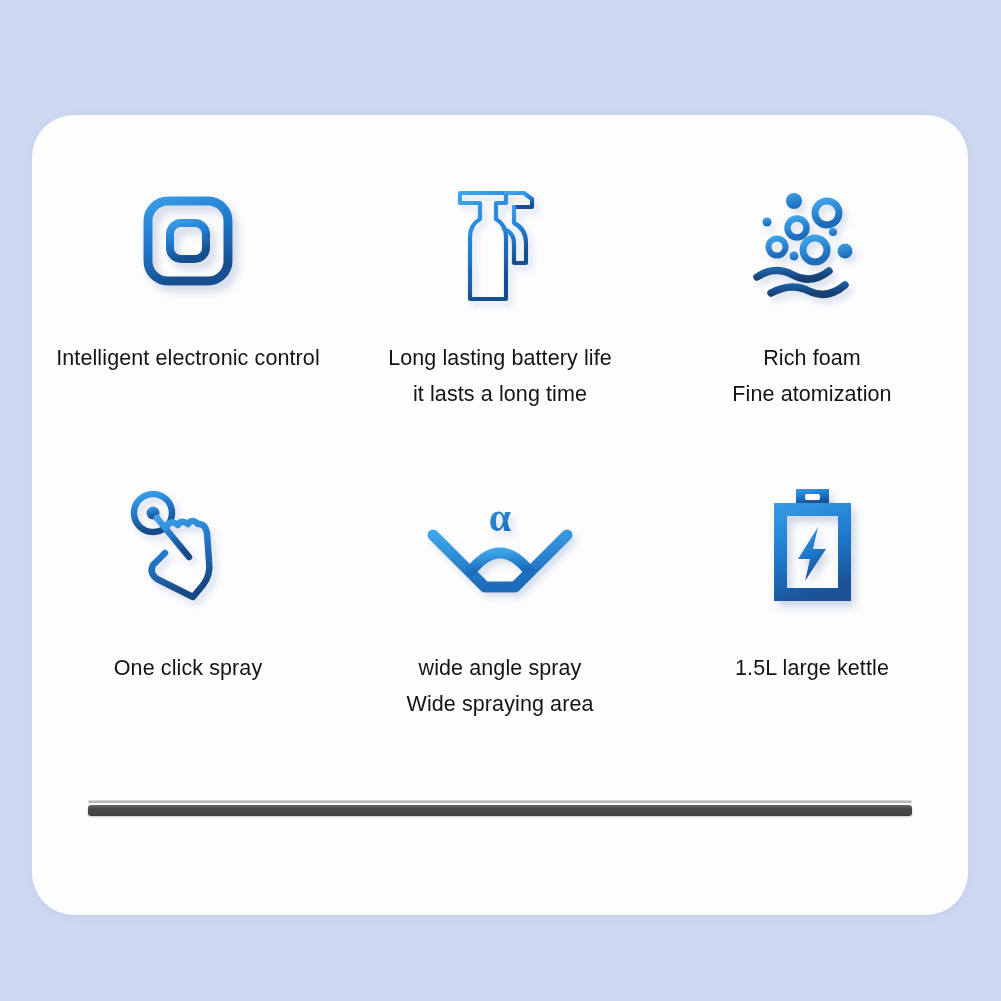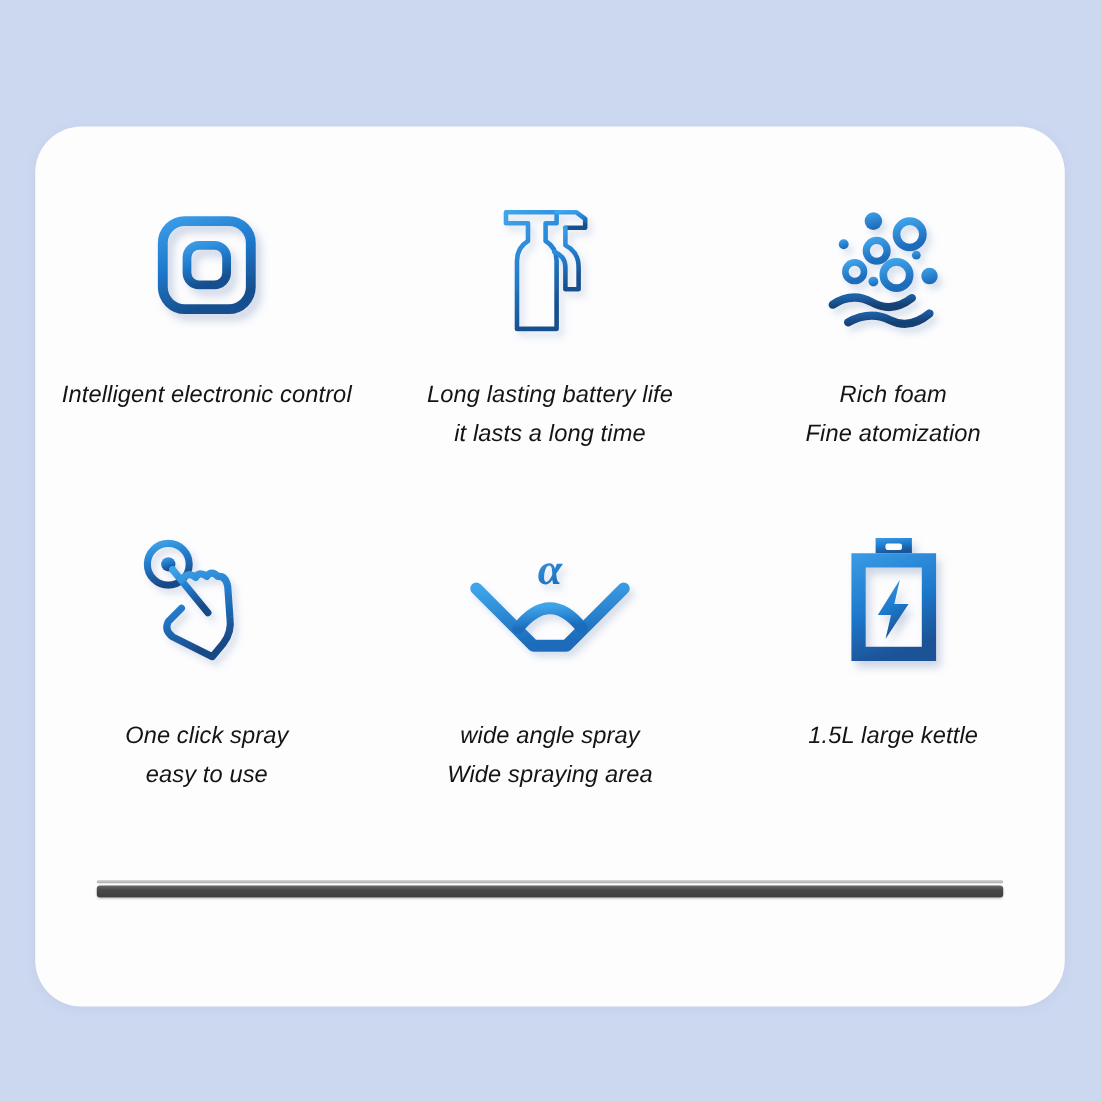--- a/index.html
+++ b/index.html
@@ -20,21 +20,20 @@
   }
   .card {
     position: absolute;
     left: 32px;
     top: 115px;
     width: 936px;
     height: 800px;
     background: #fdfdfe;
     border-radius: 42px;
     box-shadow: 0 2px 10px rgba(120,140,180,0.10);
-    font-style: italic;
   }
   .grid {
     position: absolute;
     left: 0;
     top: 38px;
     width: 936px;
     display: flex;
     flex-direction: column;
   }
   .row {
@@ -261,21 +260,20 @@
                          L42 70"></path>
 
                 <path d="M55 42 L55 50"></path>
                 <path d="M65 41 L65 50"></path>
                 <path d="M75 41 L75 52"></path>
               </g>
             </svg>
           </div>
           <div class="labels">
             <div>One click spray</div>
-            <div>easy to use</div>
           </div>
         </div>
 
         <div class="cell">
           <div class="icon-box">
             <svg width="155" height="110" viewBox="0 0 155 110">
               <defs>
                 <linearGradient id="gAng" x1="0" y1="0" x2="0.25" y2="1">
                   <stop offset="0" stop-color="#3fa4ea"></stop>
                   <stop offset="1" stop-color="#1a6cbb"></stop>

